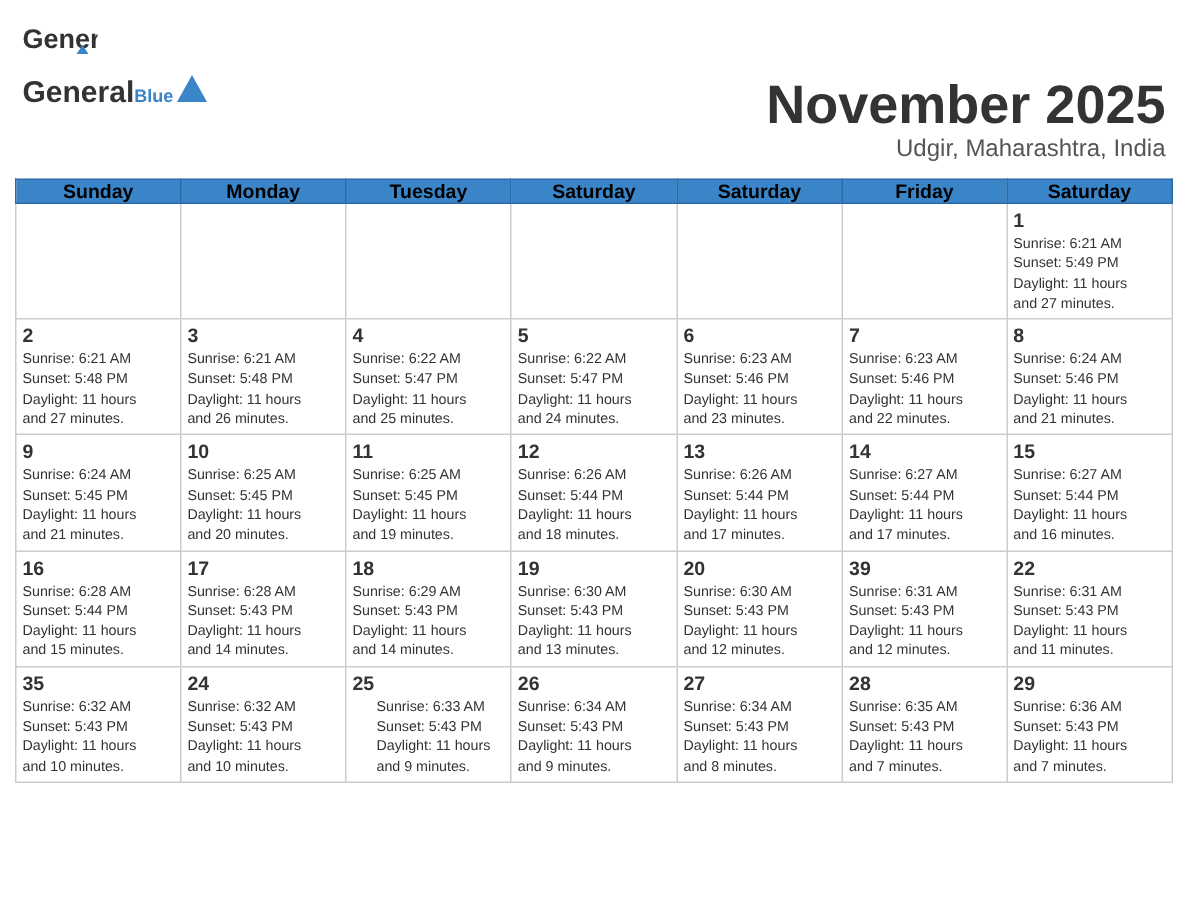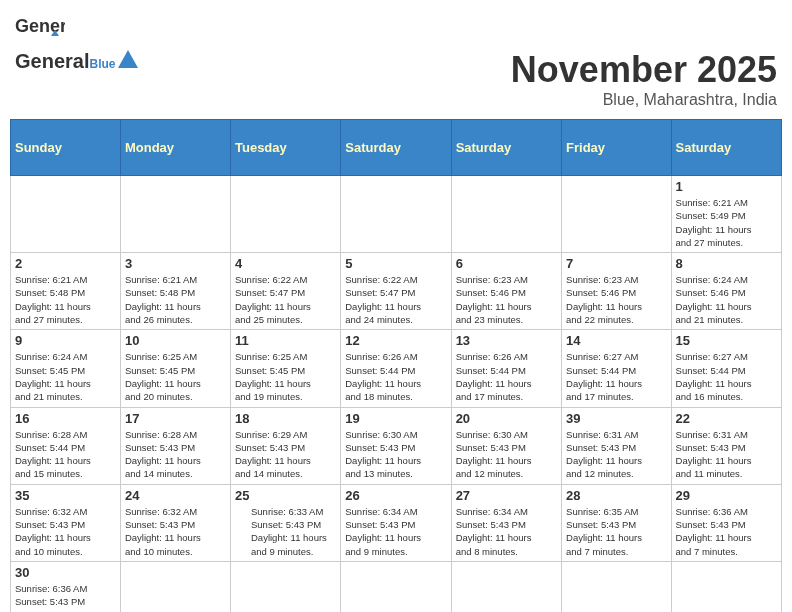--- a/index.html
+++ b/index.html
@@ -30,25 +30,25 @@
       font-size: 16px;
       color: #555;
     }
     .calendar {
       width: 100%;
       border-collapse: collapse;
       border: 1px solid #ccc;
     }
     .calendar th {
       background: #3a85c8;
-      color: #fef9c3;
+      color: #000000;
       font-size: 13px;
       font-weight: bold;
-      padding: 20px 4px;
-      text-align: left;
+      padding: 0 4px;
+      text-align: center;
       border: 1px solid #2a6aaa;
     }
     .calendar td {
       vertical-align: top;
       border: 1px solid #ccc;
       padding: 3px 4px;
       width: 113px;
       min-height: 80px;
       background: #fff;
       font-size: 10px;
@@ -96,21 +96,21 @@
     <div style="display:flex; align-items:baseline; gap:0;">
       <span style="font-size:20px; font-weight:bold; color:#333;">General</span>
       <span style="font-size:12px; font-weight:bold; color:#3a85c8;">Blue</span>
       <svg width="20" height="18" viewBox="0 0 20 18" style="margin-left:2px; margin-bottom:2px;">
         <polygon points="0,18 10,0 20,18" fill="#3a85c8"></polygon>
       </svg>
     </div>
   </div>
   <div class="title-section">
     <div class="main-title">November 2025</div>
-    <div class="subtitle">Blue, Maharashtra, India</div>
+    <div class="subtitle">Udgir, Maharashtra, India</div>
   </div>
 </div>
 
 <table class="calendar">
   <thead>
     <tr>
       <th>Sunday</th>
       <th>Monday</th>
       <th>Tuesday</th>
       <th>Saturday</th>
@@ -332,29 +332,14 @@
 and 7 minutes.</div>
         </td>
         <td>
           <span class="day-number">29</span>
           <div class="day-info" style="white-space: pre-line;">Sunrise: 6:36 AM
 Sunset: 5:43 PM
 Daylight: 11 hours
 and 7 minutes.</div>
         </td>
       </tr>
-      <tr class="last-row">
-        <td>
-          <span class="day-number">30</span>
-          <div class="day-info" style="white-space: pre-line;">Sunrise: 6:36 AM
-Sunset: 5:43 PM
-Daylight: 11 hours
-and 6 minutes.</div>
-        </td>
-        <td class="empty-cell"></td>
-        <td class="empty-cell"></td>
-        <td class="empty-cell"></td>
-        <td class="empty-cell"></td>
-        <td class="empty-cell"></td>
-        <td class="empty-cell"></td>
-      </tr>
     </tbody>
 </table>
 
 </body></html>

